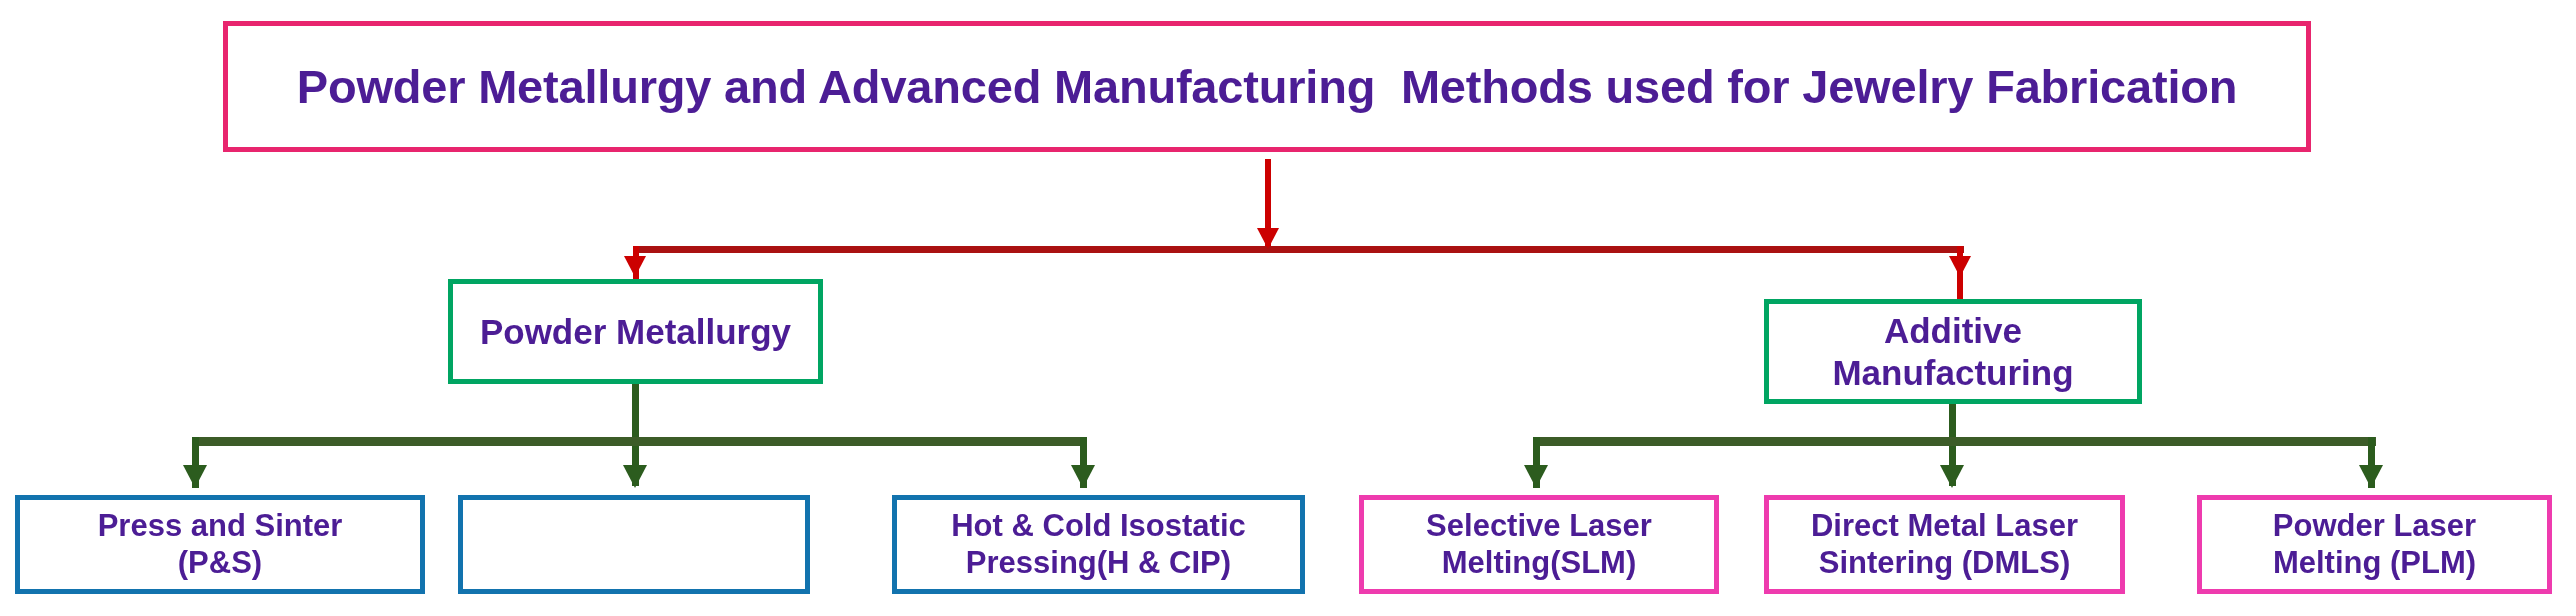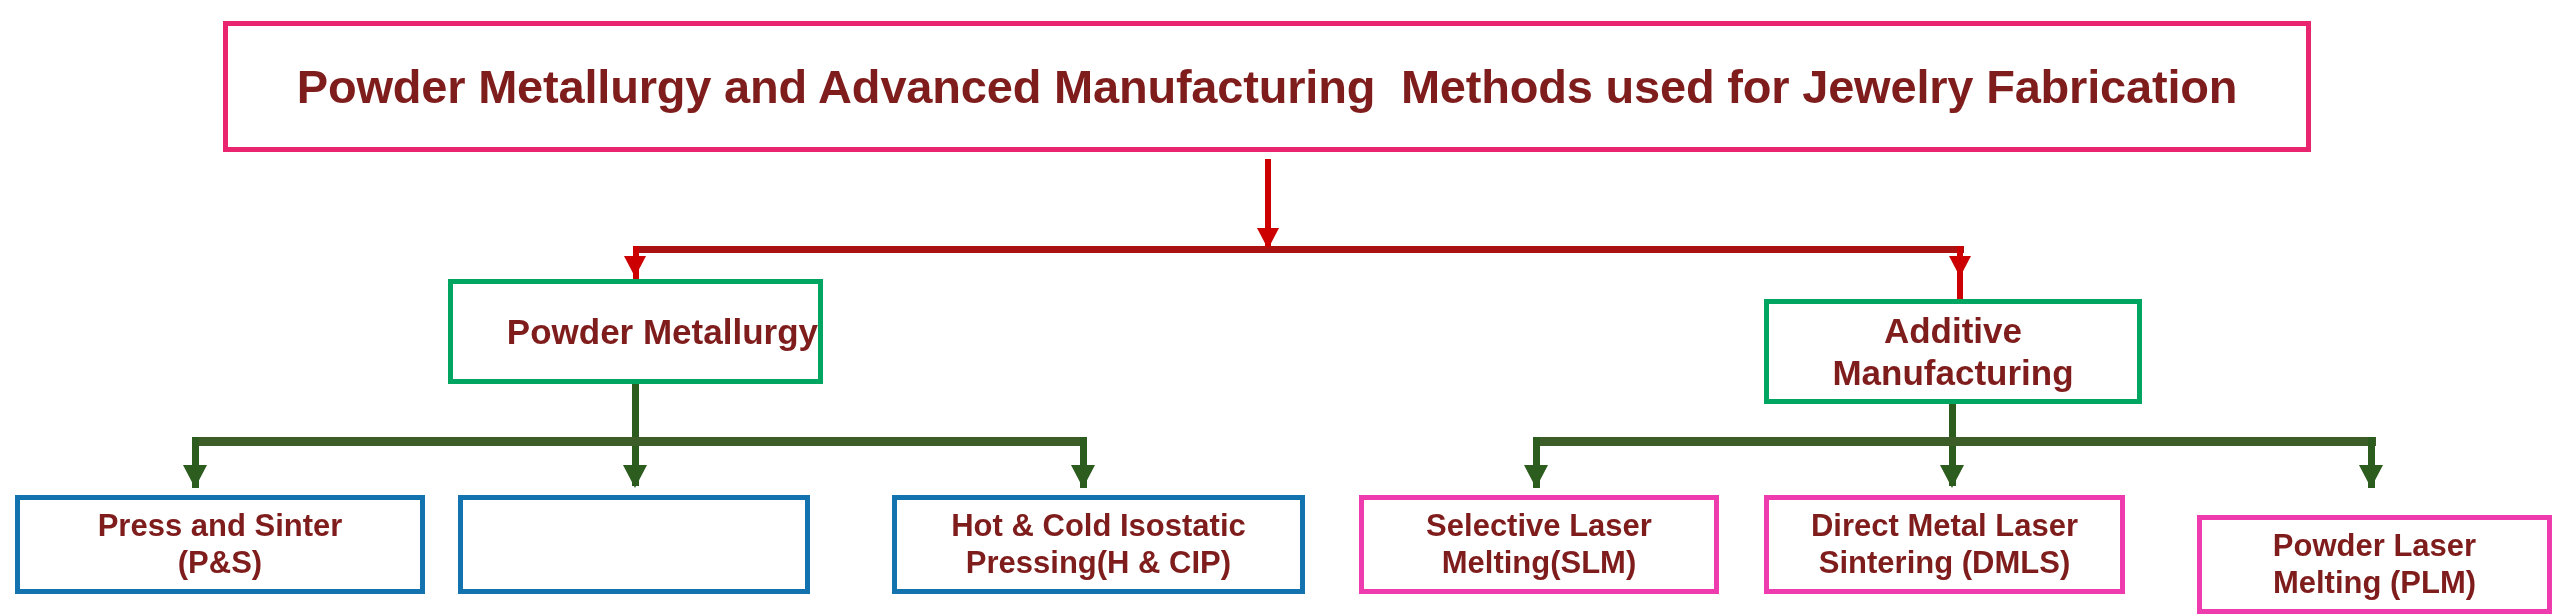--- a/index.html
+++ b/index.html
@@ -20,21 +20,21 @@
 
   
   .node {
     position: absolute;
     box-sizing: border-box;
     background: #ffffff;
     display: flex;
     align-items: center;
     justify-content: center;
     text-align: center;
-    color: #7f1d1d;
+    color: #4c1d95;
     font-weight: bold;
     line-height: 1.18;
     z-index: 3;
   }
 
   
   #title-box {
     left: 223px;
     top: 21.4px;
     width: 2088px;
@@ -48,21 +48,20 @@
   
   .level2 {
     border: 5.8px solid #00A562;
     font-size: 35px;
     height: 105px;
   }
   #node-powder-metallurgy {
     left: 448px;
     top: 279px;
     width: 375px;
-    justify-content: flex-end;
   }
   #node-additive-manufacturing {
     left: 1764px;
     top: 279px;
     width: 378px;
     margin-top: 20px;
   }
 
   
   .level3-blue {
@@ -77,21 +76,21 @@
 
   
   .level3-pink {
     border: 5.8px solid #EE3BAE;
     font-size: 31px;
     height: 99px;
     top: 495px;
   }
   #node-selective-laser  { left: 1359px; width: 360px; }
   #node-direct-metal     { left: 1764px; width: 361px; }
-  #node-powder-laser     { left: 2197px; width: 355px; margin-top: 20px; }
+  #node-powder-laser     { left: 2197px; width: 355px; }
 
   
   .conn {
     position: absolute;
     z-index: 1;
   }
   .v-red   { background: #CC0000; width: 5.8px; }
   .h-red   { background: #AA1111; height: 7.4px; }
   .v-green { background: #2C5C1E; width: 7.4px; }
   .h-green { background: #3C5C28; height: 9px; }

